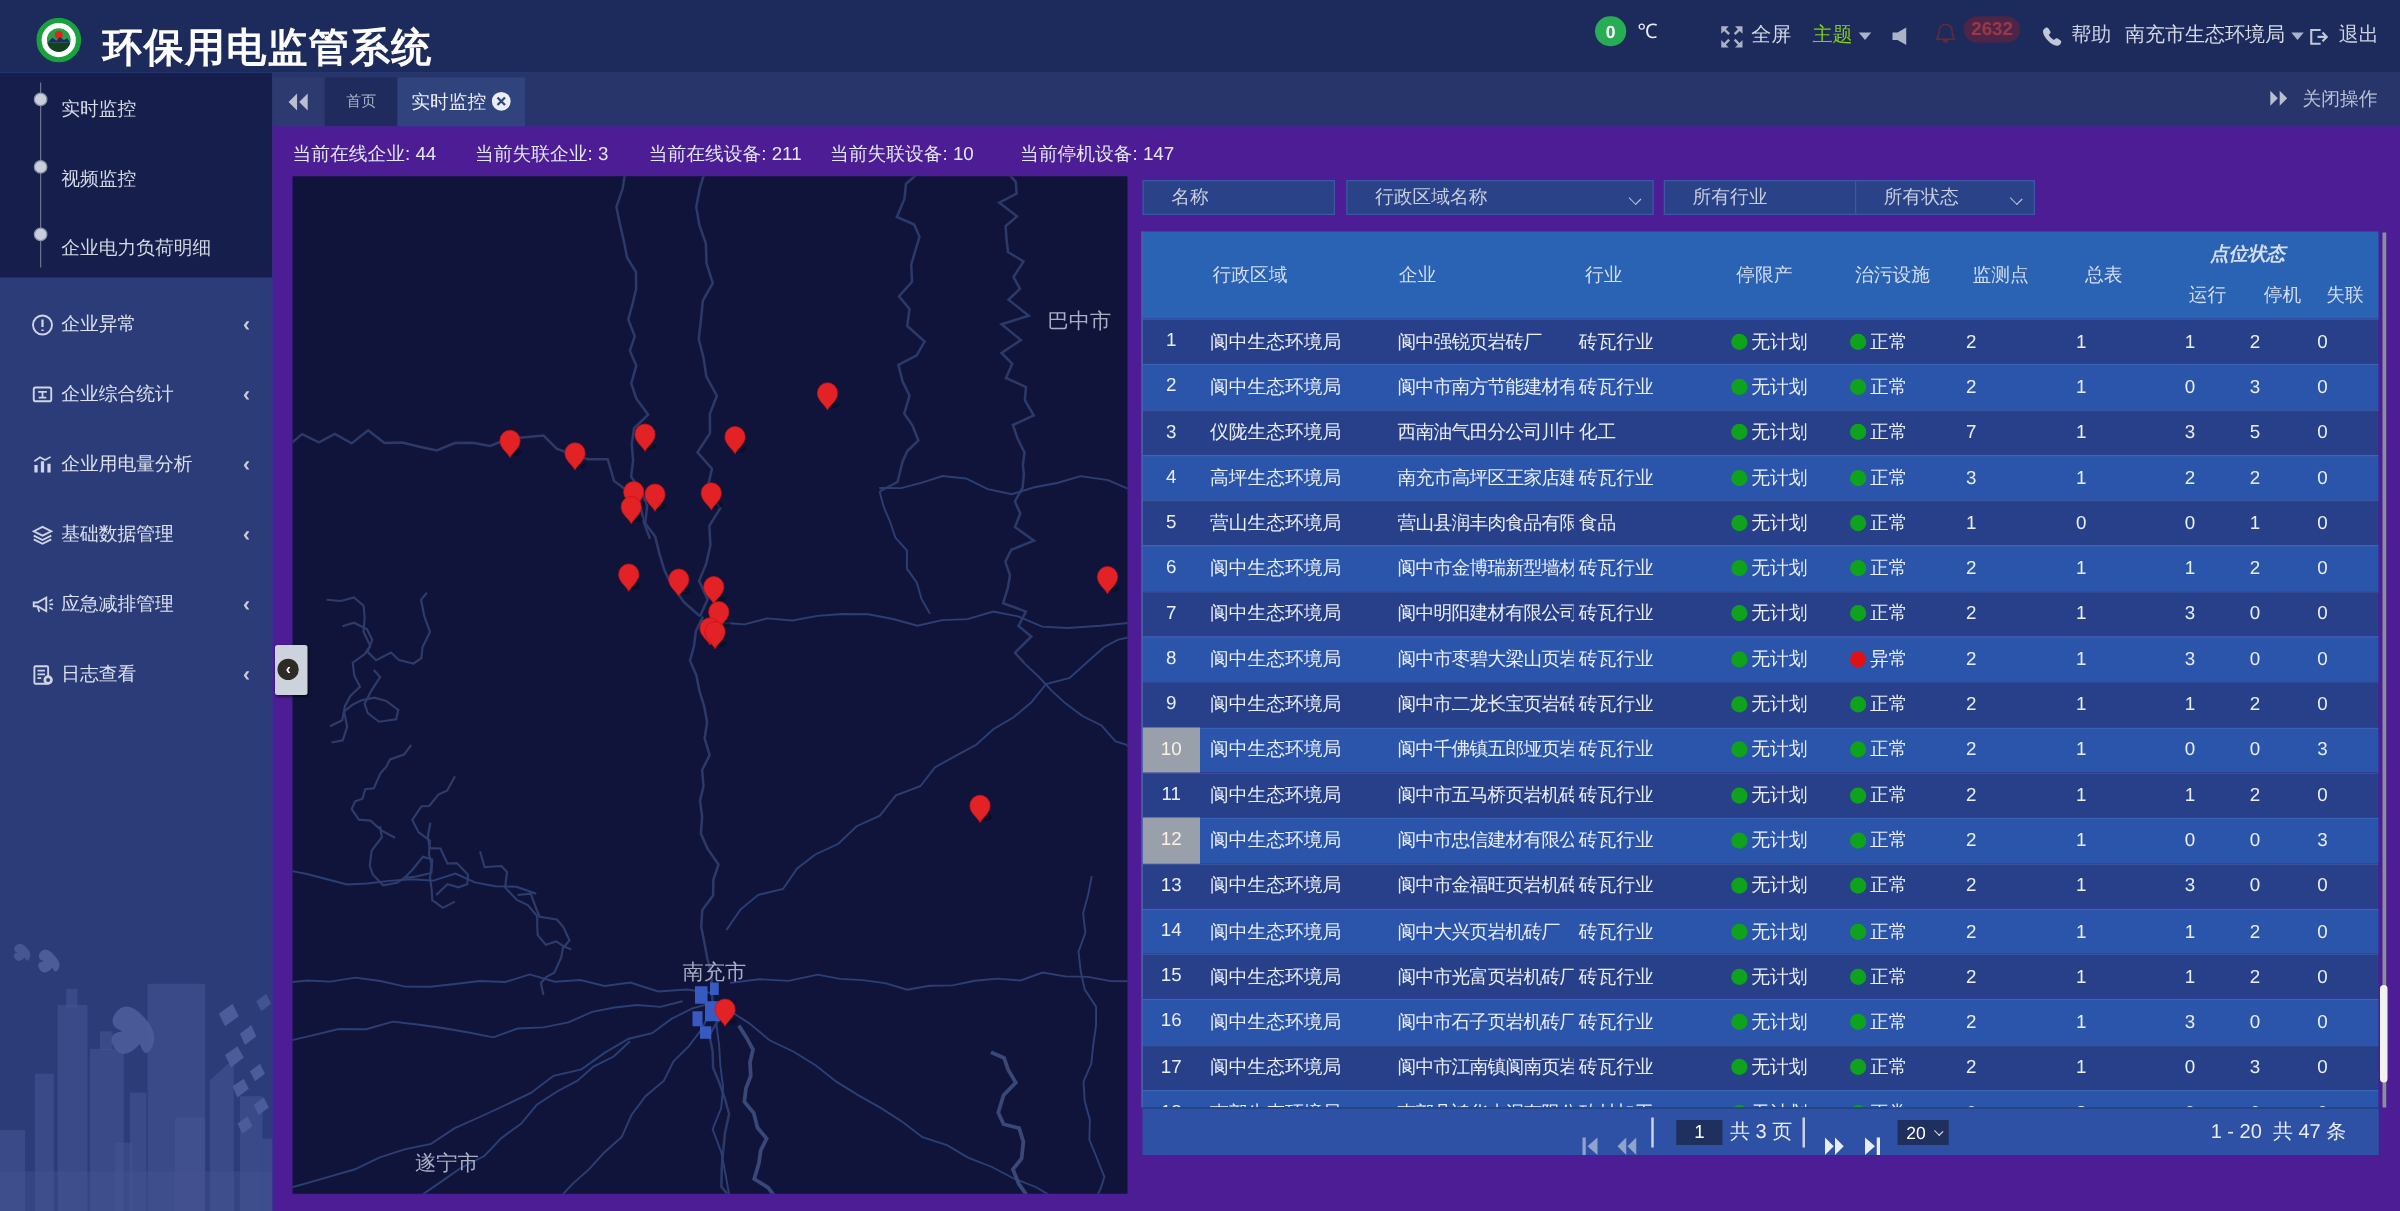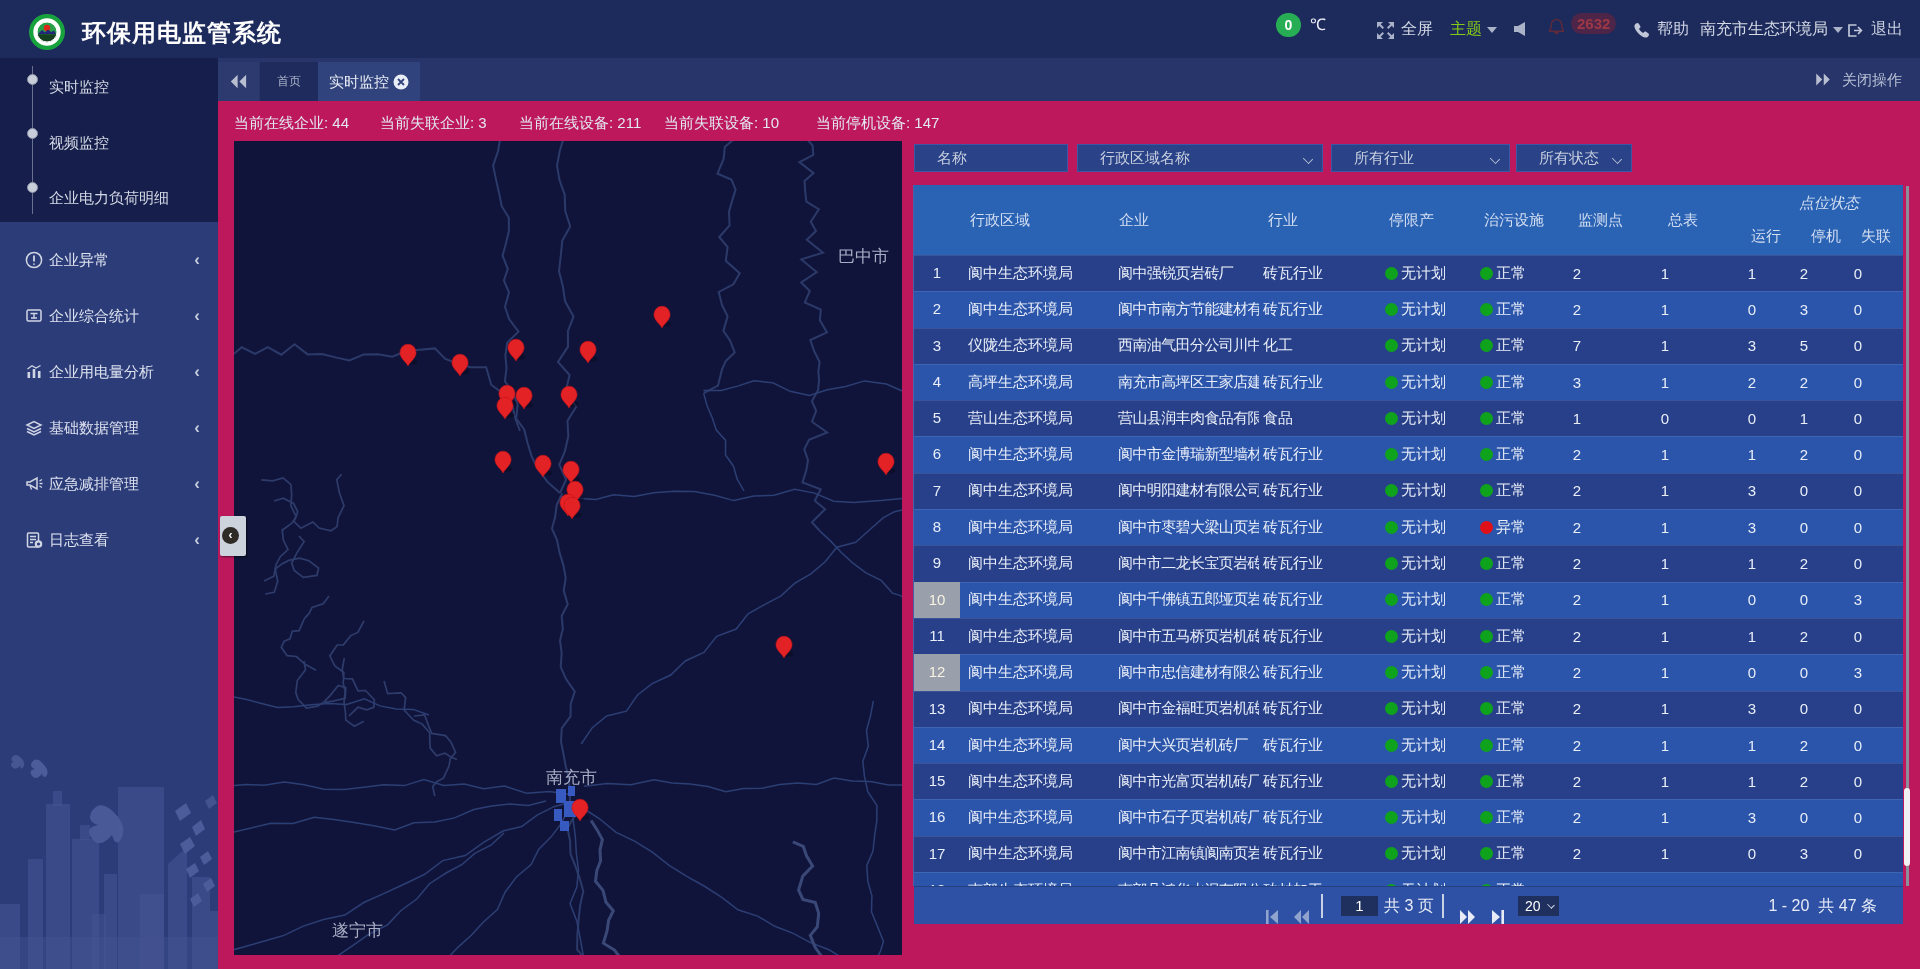--- a/index.html
+++ b/index.html
@@ -1,20 +1,20 @@
 <!DOCTYPE html>
 <html><head><meta charset="utf-8">
 <style>
 *{margin:0;padding:0;box-sizing:border-box}
 html,body{width:1920px;height:969px;overflow:hidden;background:#2e4a96;
  font-family:"Liberation Sans",sans-serif;color:#dfe4f0;font-size:15px}
 #page{position:relative;width:1920px;height:969px}
 
 #hdr{position:absolute;left:0;top:0;width:1920px;height:58px;background:#1d2a5c}
-#hdr .title{position:absolute;left:82px;top:17px;font-size:24px;font-weight:bold;color:#fdfdfd;letter-spacing:1px}
+#hdr .title{position:absolute;left:82px;top:17px;font-size:32px;font-weight:bold;color:#fdfdfd;letter-spacing:1px}
 #logo{position:absolute;left:29px;top:14px}
 .h{position:absolute;top:0;height:58px;line-height:58px;color:#ccd2e2;white-space:nowrap}
 #hdate{left:1126px;font-size:14px;color:#d5dae6}
 #htemp{left:1276px;top:13px;height:auto;line-height:24px}
 #htemp .g0{display:inline-block;width:25px;height:24px;border-radius:12px;background:#27ae55;color:#fff;text-align:center;font-size:14px;font-weight:bold;line-height:24px}
 #htemp .dc{color:#e9edf5;font-size:16px;margin-left:9px}
 #hfull{left:1376px}#hfull span{margin-left:6px;font-size:16px;color:#d5dae6}
 #htheme{left:1450px;font-size:16px;color:#84cc16}
 .caret{display:inline-block;width:0;height:0;border-left:5px solid transparent;border-right:5px solid transparent;border-top:6px solid #aab3c8;vertical-align:middle;margin-left:5px}
 #hspk{left:1512px;top:21px;height:auto;line-height:normal}
@@ -36,21 +36,21 @@
 #sub .si{position:absolute;left:49px;color:#d4d9e6;font-size:15px}
 #sub .bdot{position:absolute;left:27px;width:11px;height:11px;border-radius:50%;background:#c9cedb;border:1px solid #8b92a8}
 #skyline{position:absolute;left:0;bottom:0}
 
 #tabbar{position:absolute;left:218px;top:58px;width:1702px;height:43px;background:#28356b}
 #collbtn{position:absolute;left:0;top:4px;width:41px;height:39px;background:#2d3a70;text-align:center}
 #tab1{position:absolute;left:42px;top:4px;width:58px;height:39px;background:#1f2b5d;color:#a9b2c8;text-align:center;line-height:39px;font-size:12px}
 #tab2{position:absolute;left:100px;top:4px;width:102px;height:39px;background:#31437c;color:#e8ecf6;text-align:center;line-height:39px;font-size:15px}
 #closeops{position:absolute;right:18px;top:0;height:43px;line-height:43px;color:#b8c0d4;font-size:15px}
 
-#main{position:absolute;left:218px;top:101px;width:1702px;height:868px;background:#be185d}
+#main{position:absolute;left:218px;top:101px;width:1702px;height:868px;background:#4c1d95}
 .stat{position:absolute;top:13px;font-size:15px;color:#e2e7f1;white-space:nowrap}
 #map{position:absolute;left:16px;top:40px;width:668px;height:814px;background:#11143a}
 #mapbtn{position:absolute;left:2px;top:415px;width:26px;height:40px;background:#ccd3dc;border-radius:2px;box-shadow:1px 1px 2px rgba(0,0,0,.5)}
 #mapbtn .cir{position:absolute;left:2px;top:11px;width:17px;height:17px;border-radius:50%;background:#2e2a26;color:#fff;font-size:12px;text-align:center;line-height:16px;font-weight:bold}
 
 .fbox{position:absolute;top:43px;height:28px;background:#2a4287;border:1px solid #3c57a5;color:#c6cede;font-size:15px;line-height:26px;padding-left:22px}
 .fbox .fcar{position:absolute;right:10px;top:10px;width:8px;height:8px;border-right:1.6px solid #b7c0d4;border-bottom:1.6px solid #b7c0d4;transform:rotate(45deg) scale(1,0.8)}
 
 #tbl{position:absolute;left:696px;top:84px;width:989px;height:701px;overflow:hidden;box-shadow:-1px 0 0 #4a63a8}
 #thead{position:absolute;left:0;top:0;width:989px;height:70px;background:#2a62b4;color:#d3def1;font-size:15px}
@@ -365,32 +365,32 @@
           </g>
   </svg>
   </div>
   <div id="mapbtn">
         <div class="cir">‹</div>
       </div>
 
   <div class="fbox" style="left:696px;width:154px">名称</div>
   <div class="fbox" style="left:859px;width:246px">行政区域名称<span class="fcar"></span></div>
   <div class="fbox" style="left:1113px;width:179px">所有行业<span class="fcar"></span></div>
-  <div class="fbox" style="left:1298px;width:116px">所有状态<span class="fcar"></span></div>
+  <div class="fbox" style="left:1266px;width:144px">所有状态<span class="fcar"></span></div>
 
   <div id="tbl">
     <div id="thead">
       <span style="left:56px;top:26px">行政区域</span>
       <span style="left:205px;top:26px">企业</span>
       <span style="left:354px;top:26px">行业</span>
       <span style="left:475px;top:26px">停限产</span>
       <span style="left:570px;top:26px">治污设施</span>
       <span style="left:664px;top:26px">监测点</span>
       <span style="left:754px;top:26px">总表</span>
-      <span style="left:885px;top:9px;font-style:italic;font-weight:normal">点位状态</span>
+      <span style="left:854px;top:9px;font-style:italic;font-weight:bold">点位状态</span>
       <span style="left:837px;top:42px">运行</span>
       <span style="left:897px;top:42px">停机</span>
       <span style="left:947px;top:42px">失联</span>
     </div>
     <div id="tbody">
 <div class="tr">
             <div class="rnum">1</div>
             <div class="c2">阆中生态环境局</div>
             <div class="c3">阆中强锐页岩砖厂</div>
             <div class="c4">砖瓦行业</div>

